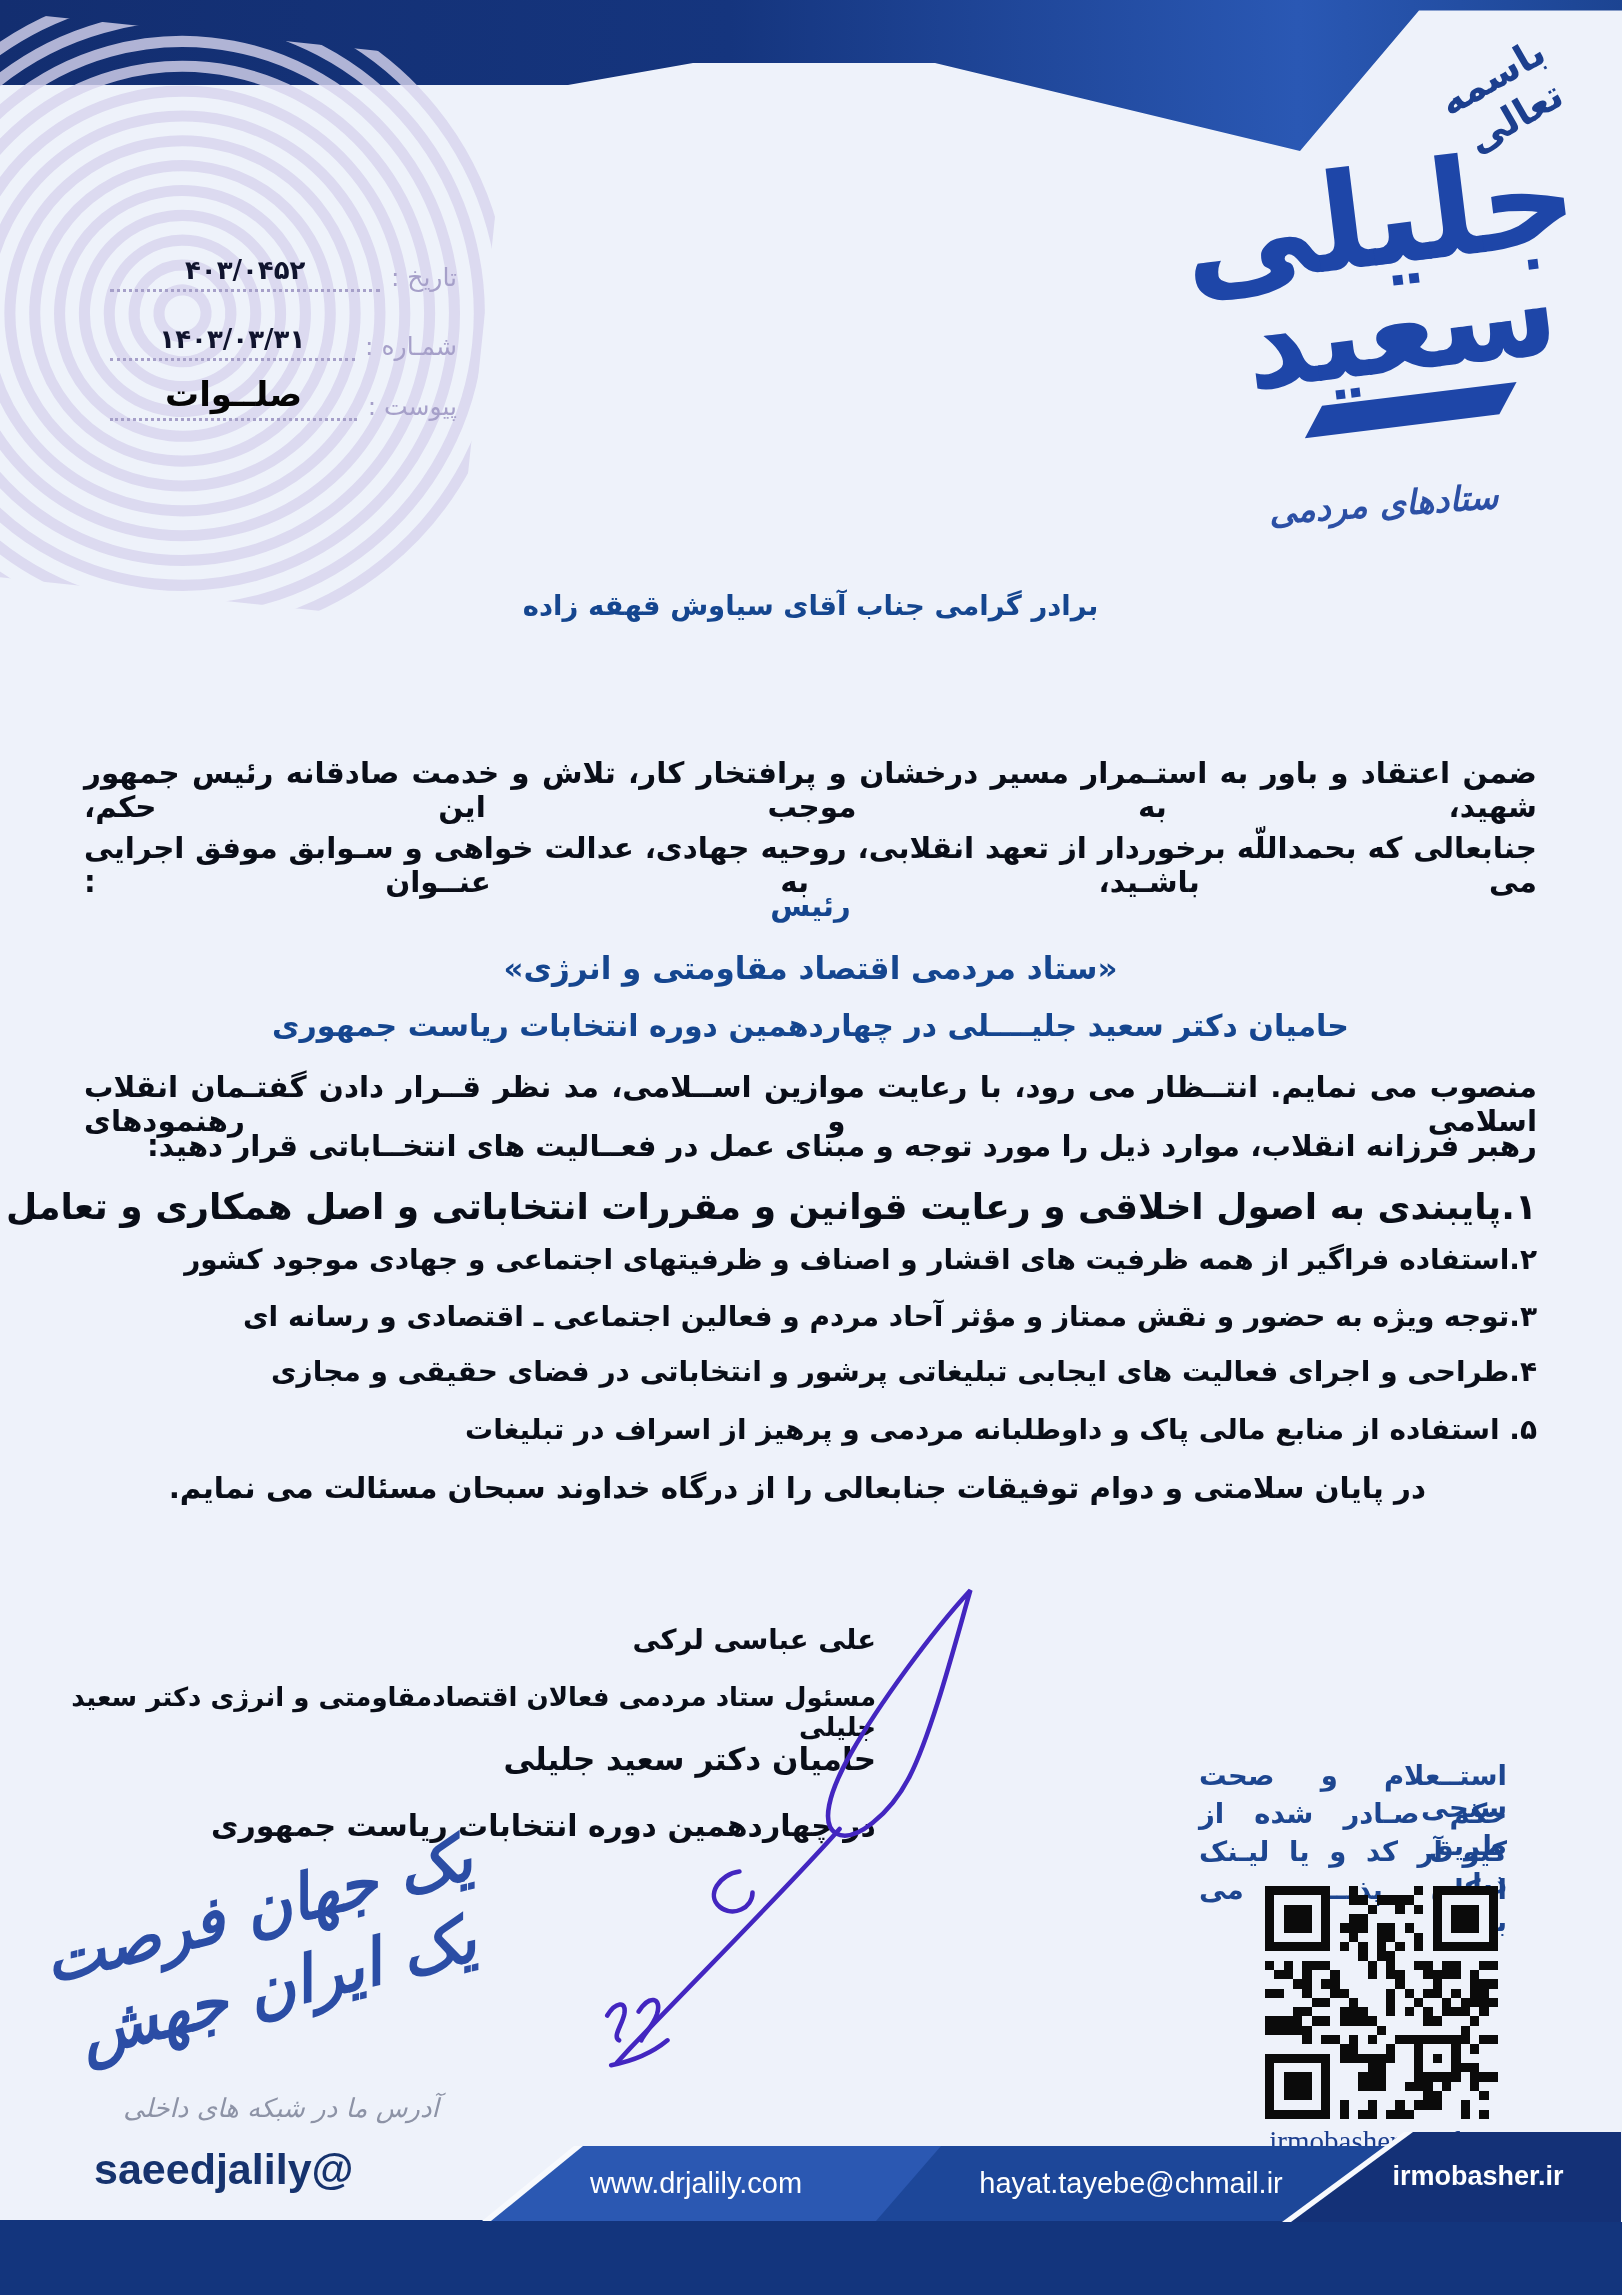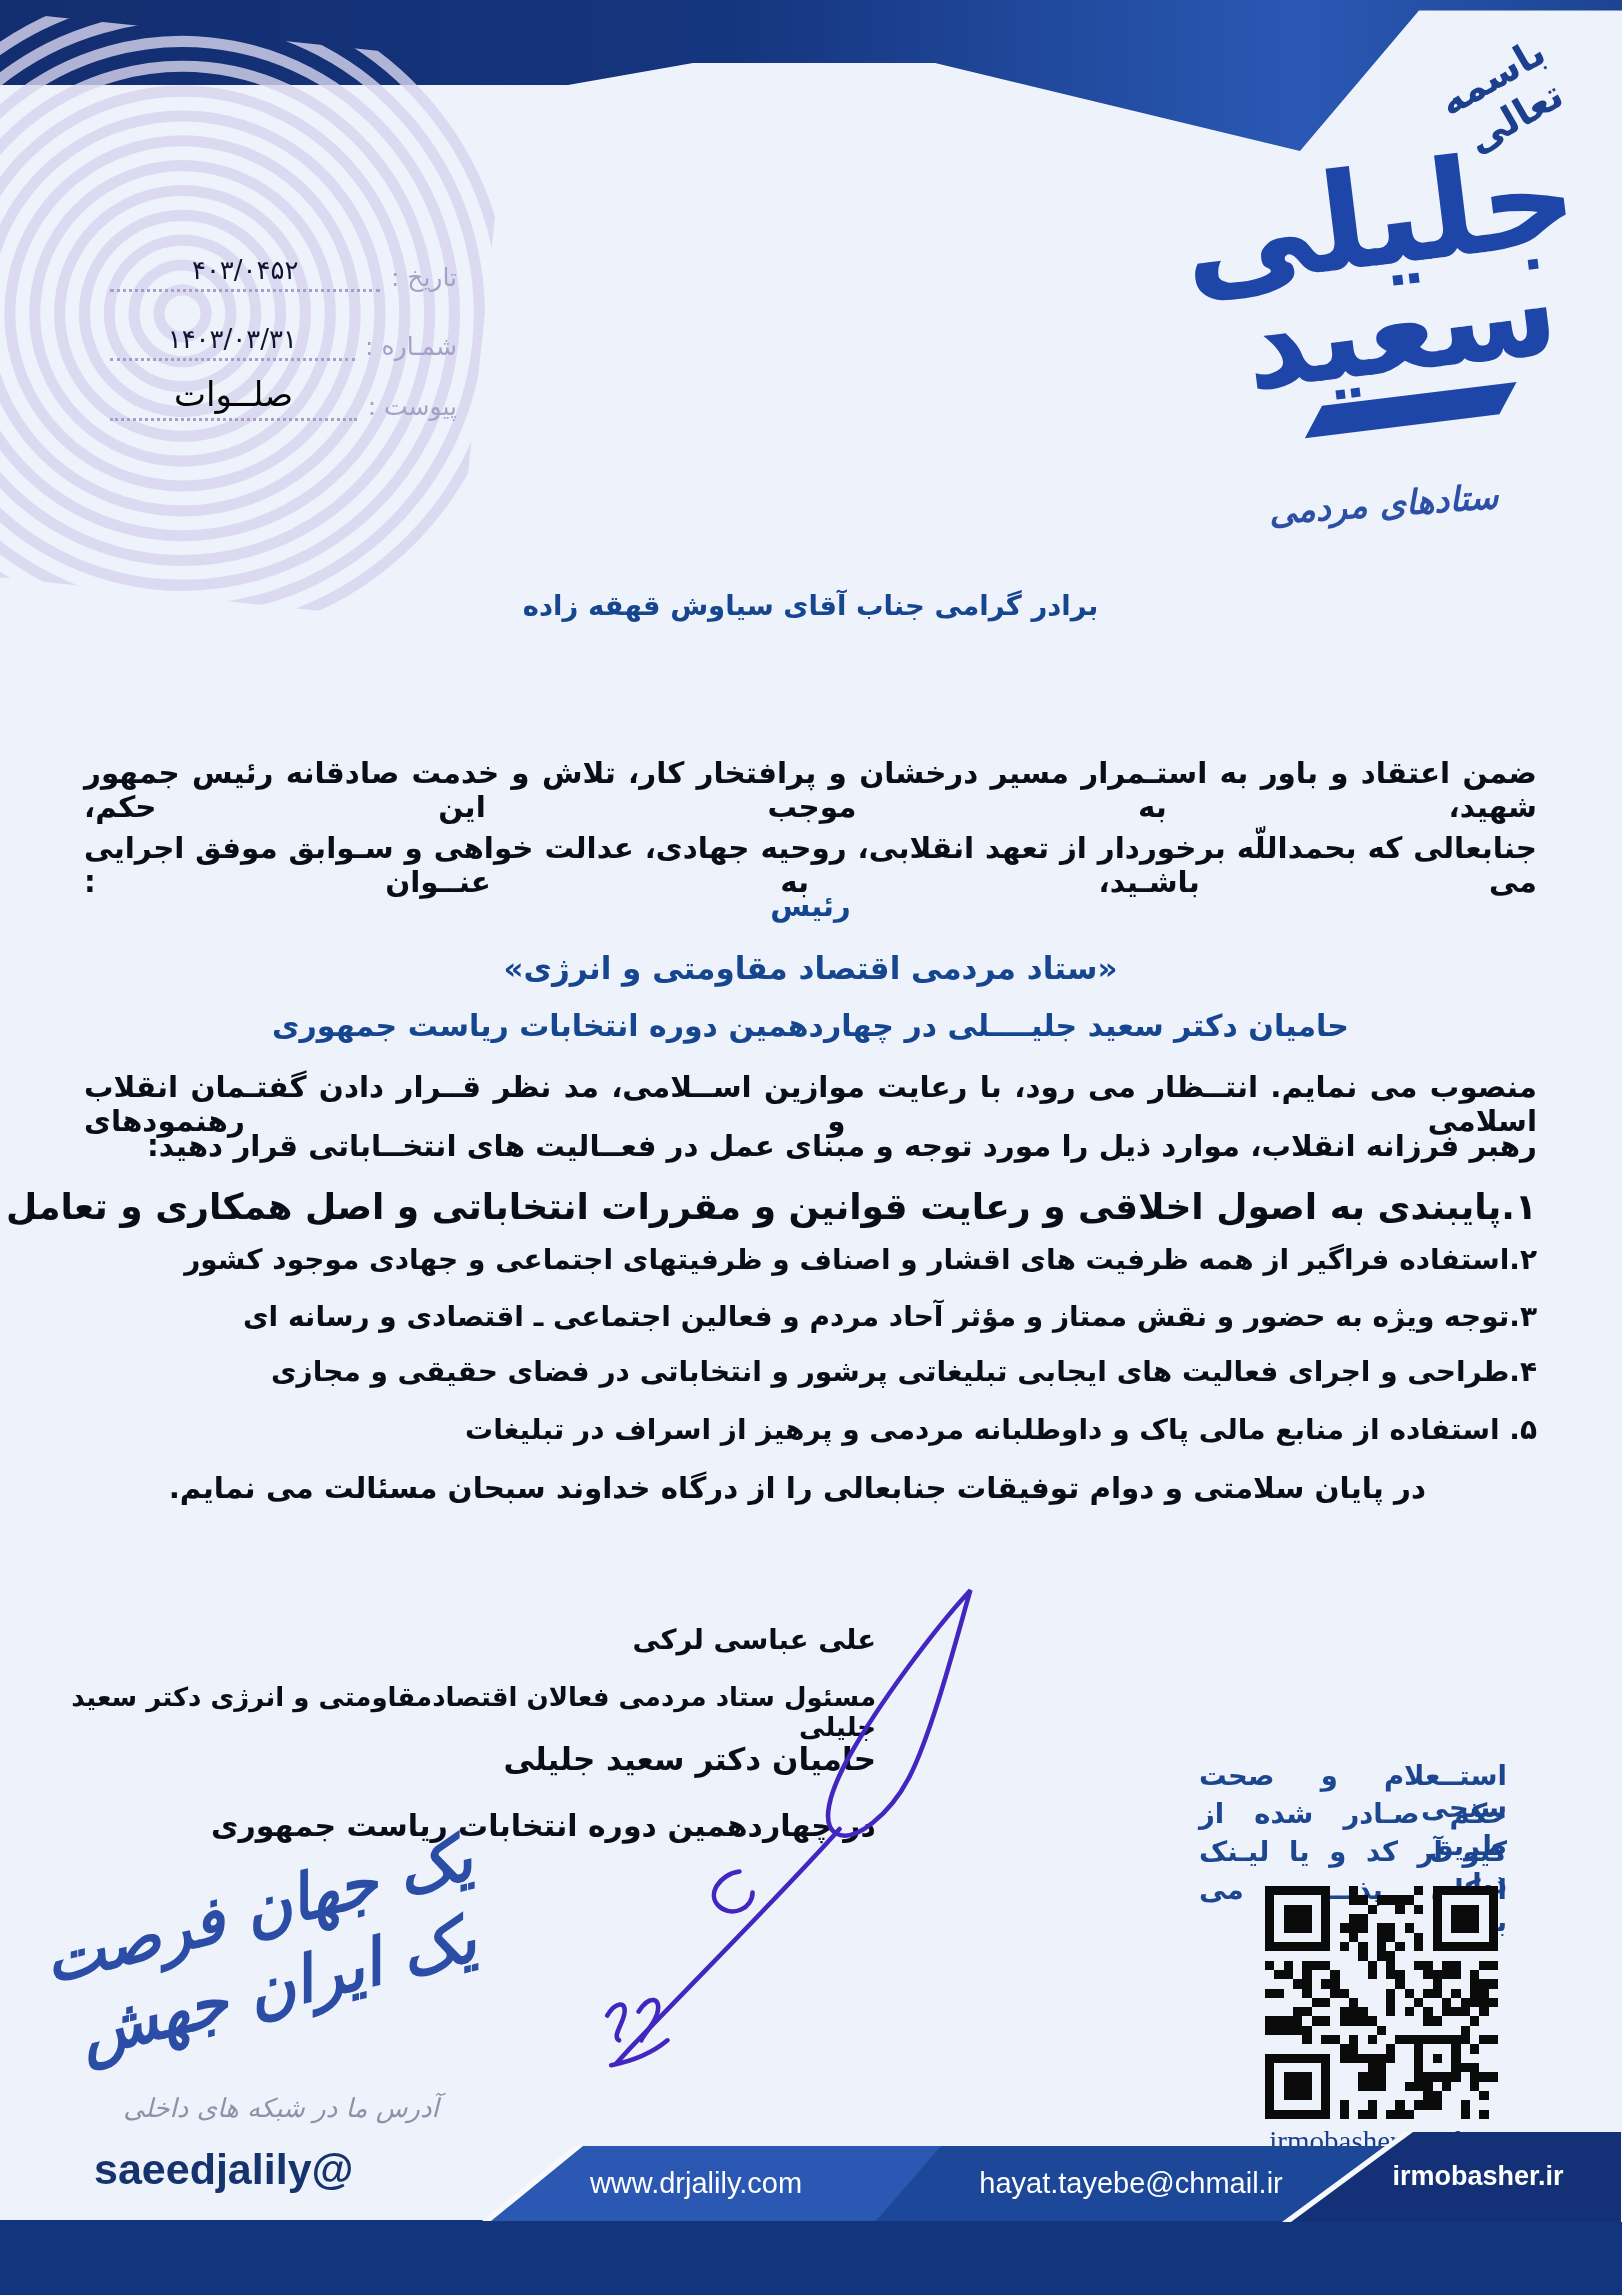--- a/index.html
+++ b/index.html
@@ -22,21 +22,21 @@
   .logo .l1{display:block;font-size:134px;font-weight:bold;margin-left:39px;}
   .logo .l2{display:block;font-size:124px;font-weight:bold;margin-top:-11.8px;}
   .logo-bar{width:196px;height:30px;background:#1e46a8;margin:9.2px auto 0;transform:skewX(-35deg);}
   .logo-sub{position:absolute;right:98px;top:484px;width:281px;text-align:center;font-size:34px;
             font-weight:bold;font-style:italic;color:#2c50a5;transform:rotate(-4deg);}
 
   
   .frow{position:absolute;display:flex;align-items:flex-end;gap:10.5px;direction:rtl;}
   .flabel{color:#a6a0c9;font-size:25px;white-space:nowrap;}
   .fline{position:relative;border-bottom:3.9px dotted #a6a0c9;height:31px;flex:1;}
-  .fval{position:absolute;left:0;right:0;bottom:3.9px;text-align:center;font-weight:normal;
+  .fval{position:absolute;left:0;right:0;bottom:3.9px;text-align:center;font-weight:bold;
         color:#10142e;font-size:26px;}
   .fval.big{font-size:34px;color:#050505;}
 
   
   .line{position:absolute;right:85px;left:85px;color:#0a0e18;font-weight:bold;font-size:29.4px;white-space:nowrap;}
   .just{text-align:justify;text-align-last:justify;white-space:normal;}
   .rght{text-align:right;}
   .cntr{text-align:center;white-space:normal;}
   .blue{color:#15468f;}
 

